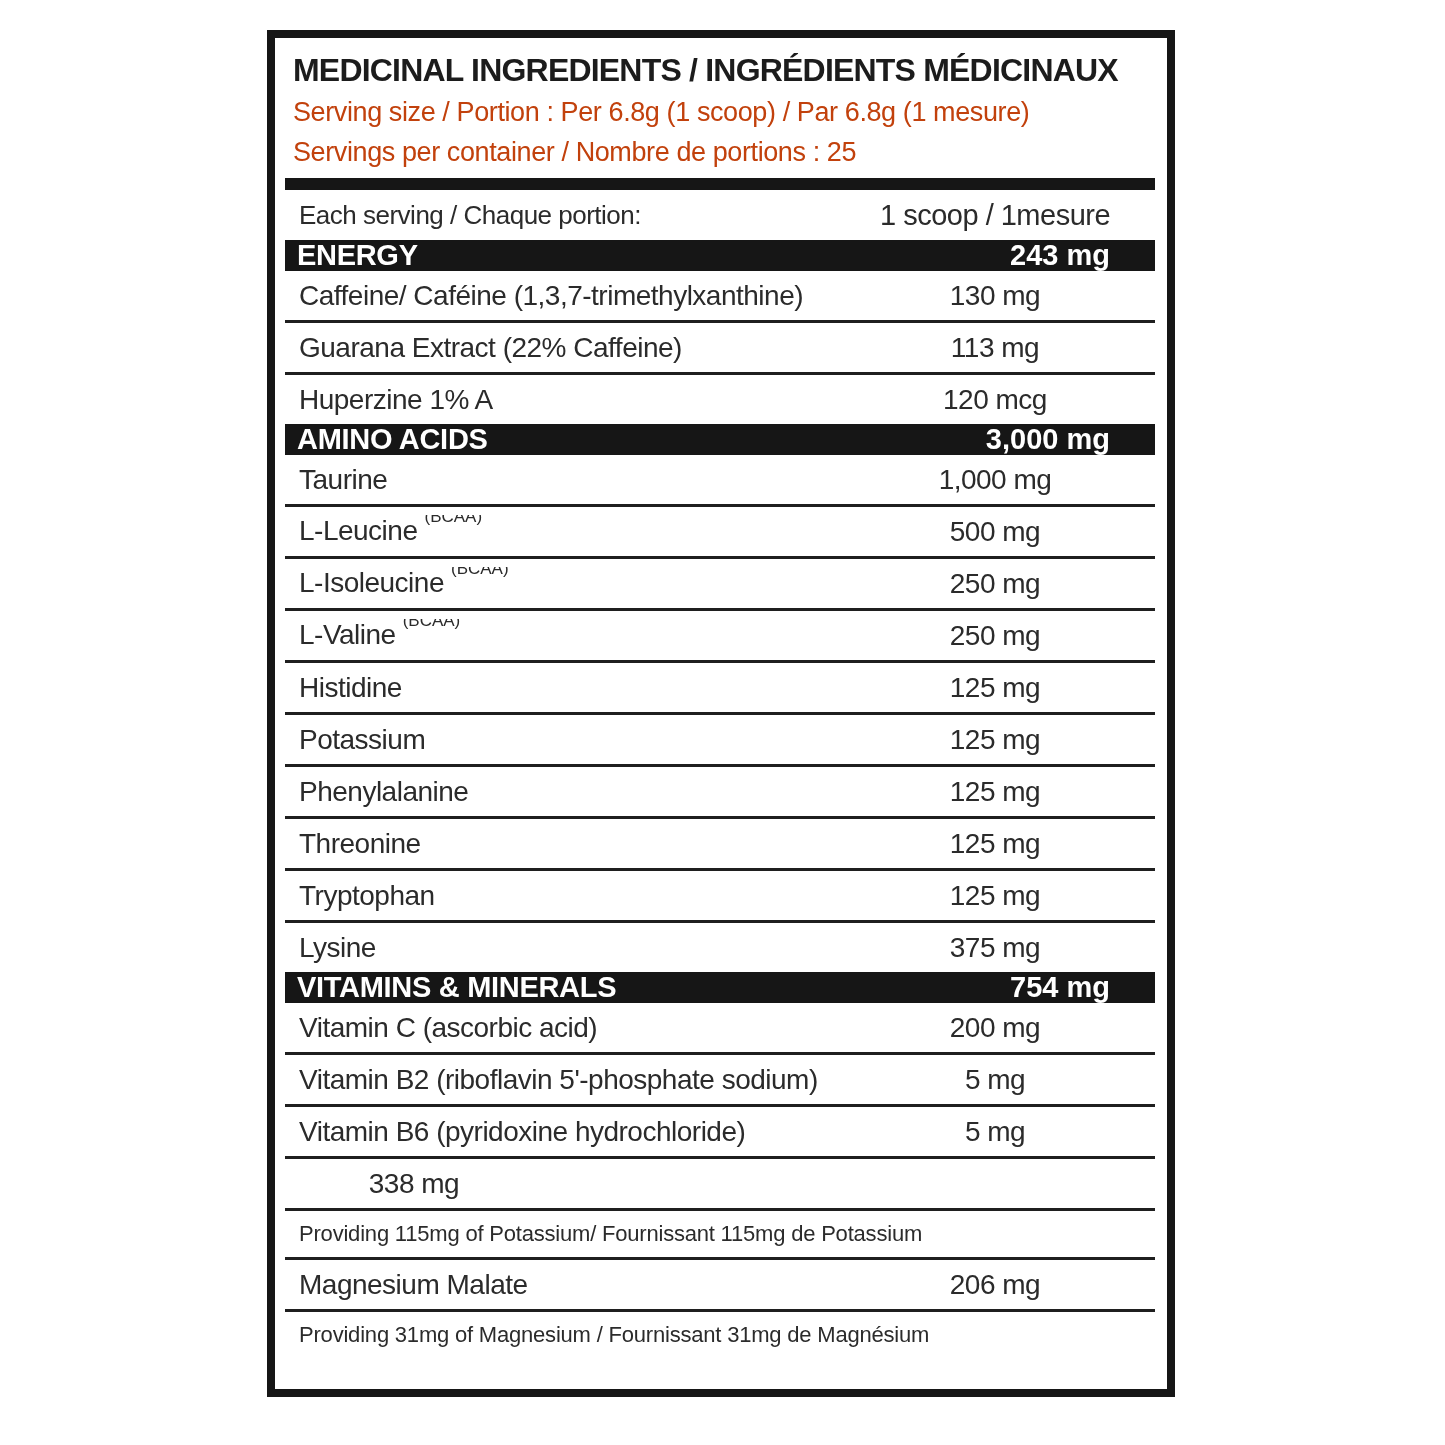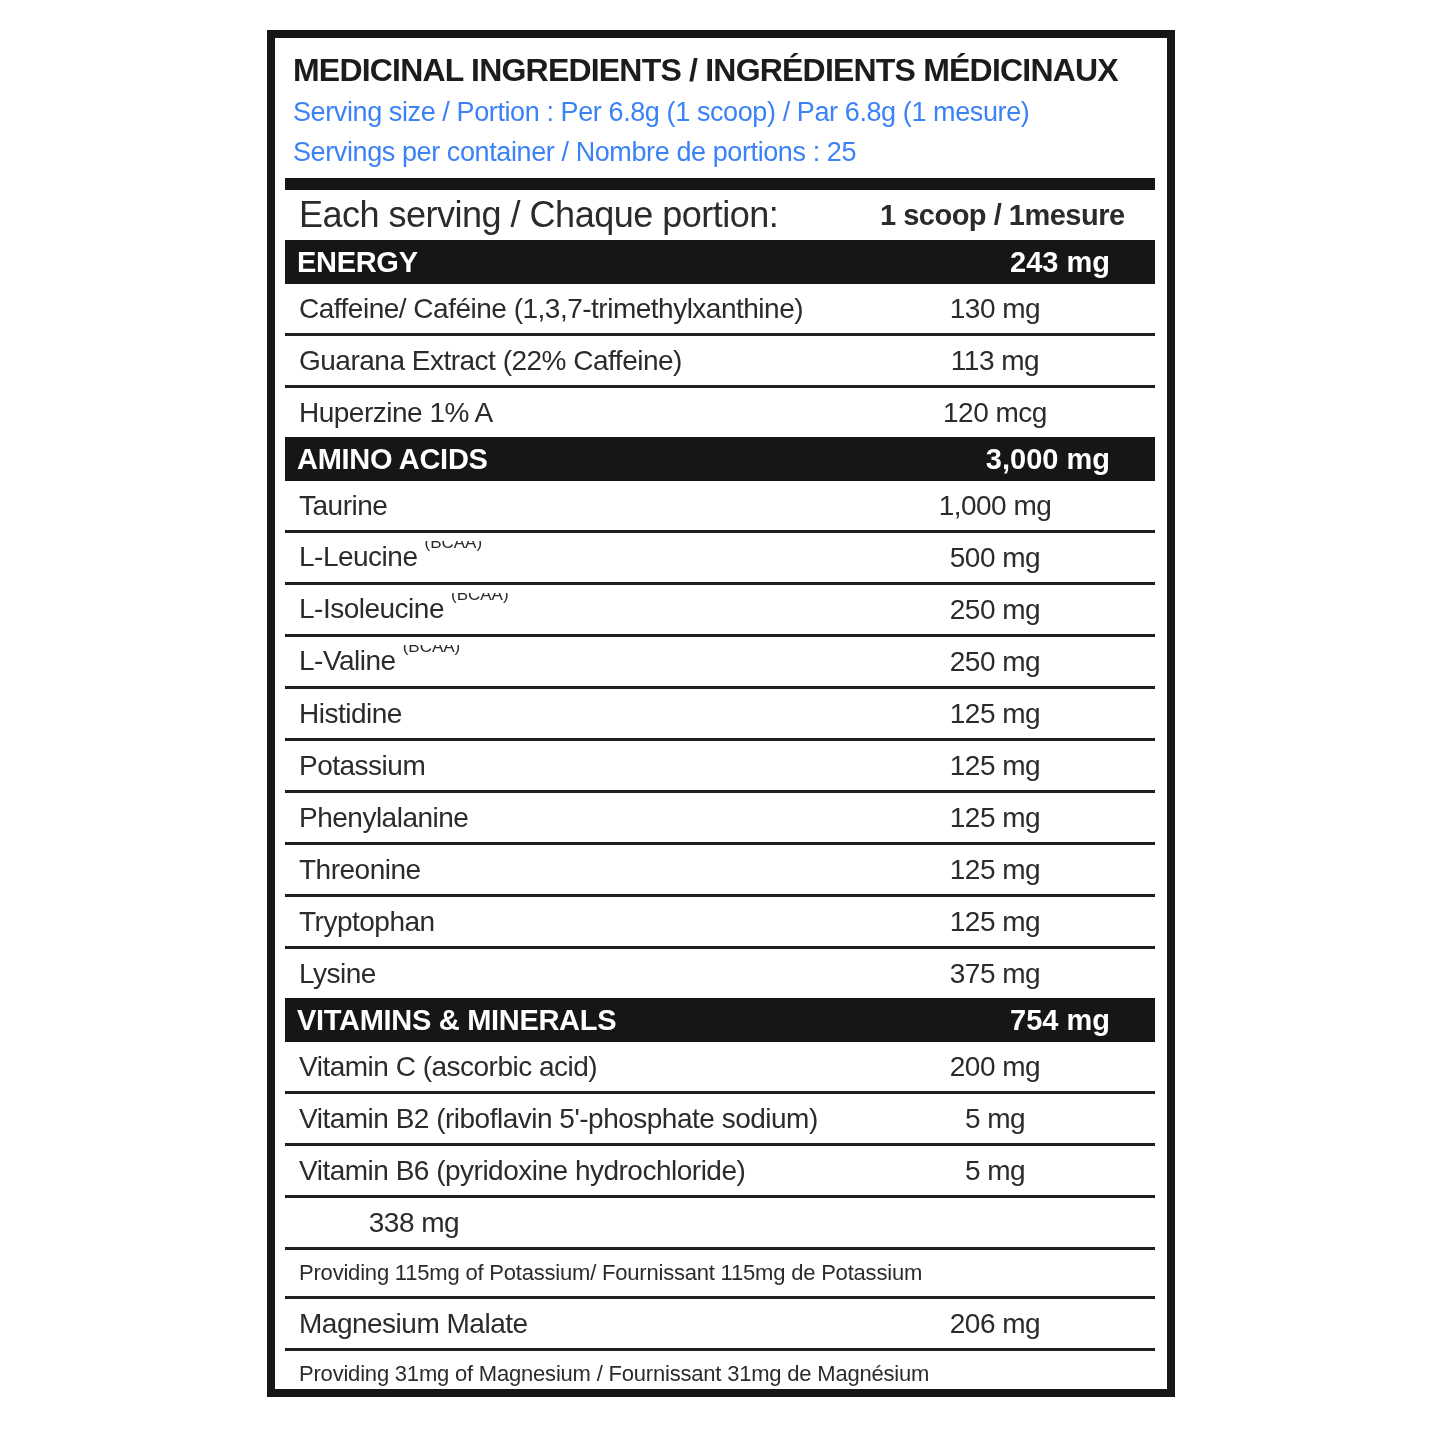--- a/index.html
+++ b/index.html
@@ -31,21 +31,21 @@
     letter-spacing: -0.8px;
     color: #1c1c1c;
     white-space: nowrap;
   }
   .topline {
     margin: 0 12px 0 18px;
     height: 40px;
     line-height: 40px;
     font-size: 27px;
     letter-spacing: -0.4px;
-    color: #3b82f6;
+    color: #c2410c;
     white-space: nowrap;
   }
   .thickbar {
     margin: 6px 12px 0 10px;
     height: 12px;
     background: #161616;
   }
   .hwrap { margin: 0 12px 0 10px; }
   .row {
     display: flex;
@@ -69,26 +69,26 @@
     margin-left: 7px;
   }
   .amt {
     width: 230px;
     text-align: center;
     font-size: 28px;
     letter-spacing: -0.5px;
     white-space: nowrap;
   }
   .each-row { height: 50px; }
-  .each-row .lbl { font-size: 36px; }
-  .each-row .amt { font-weight: bold; font-size: 29px; }
+  .each-row .lbl { font-size: 26px; }
+  .each-row .amt { font-weight: normal; font-size: 29px; }
   .sechdr {
     display: flex;
     align-items: center;
-    height: 44px;
+    height: 31px;
     background: #161616;
     color: #ffffff;
     padding: 0 45px 0 12px;
   }
   .sec-name {
     flex: 1;
     font-size: 29px;
     font-weight: bold;
     letter-spacing: -0.3px;
     white-space: nowrap;

